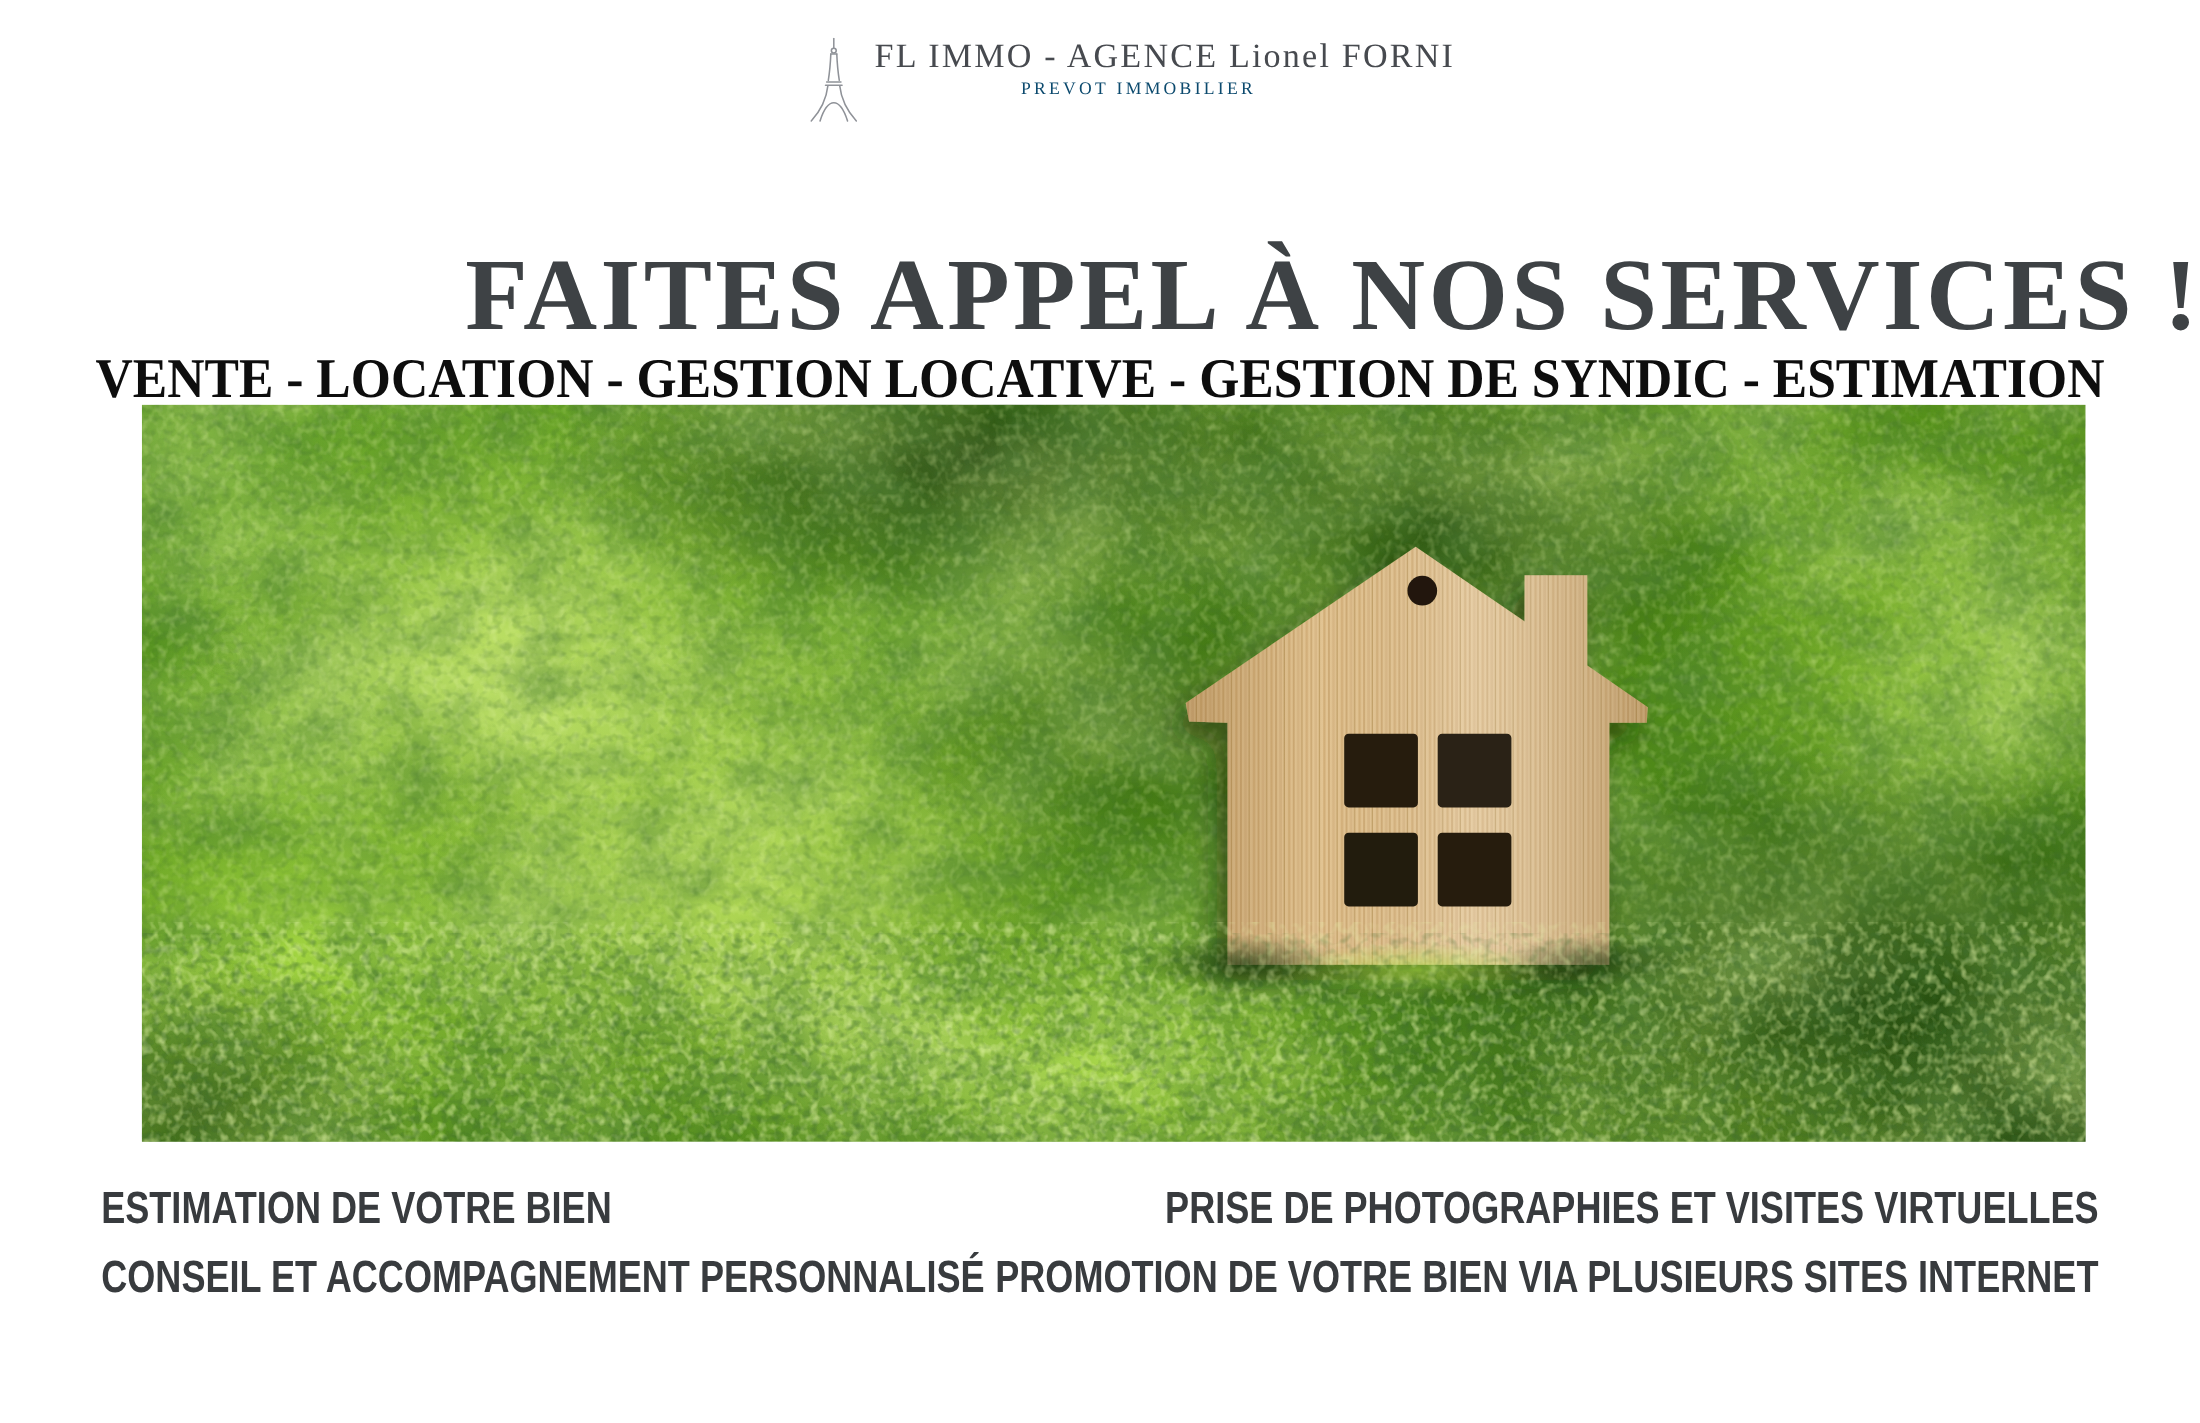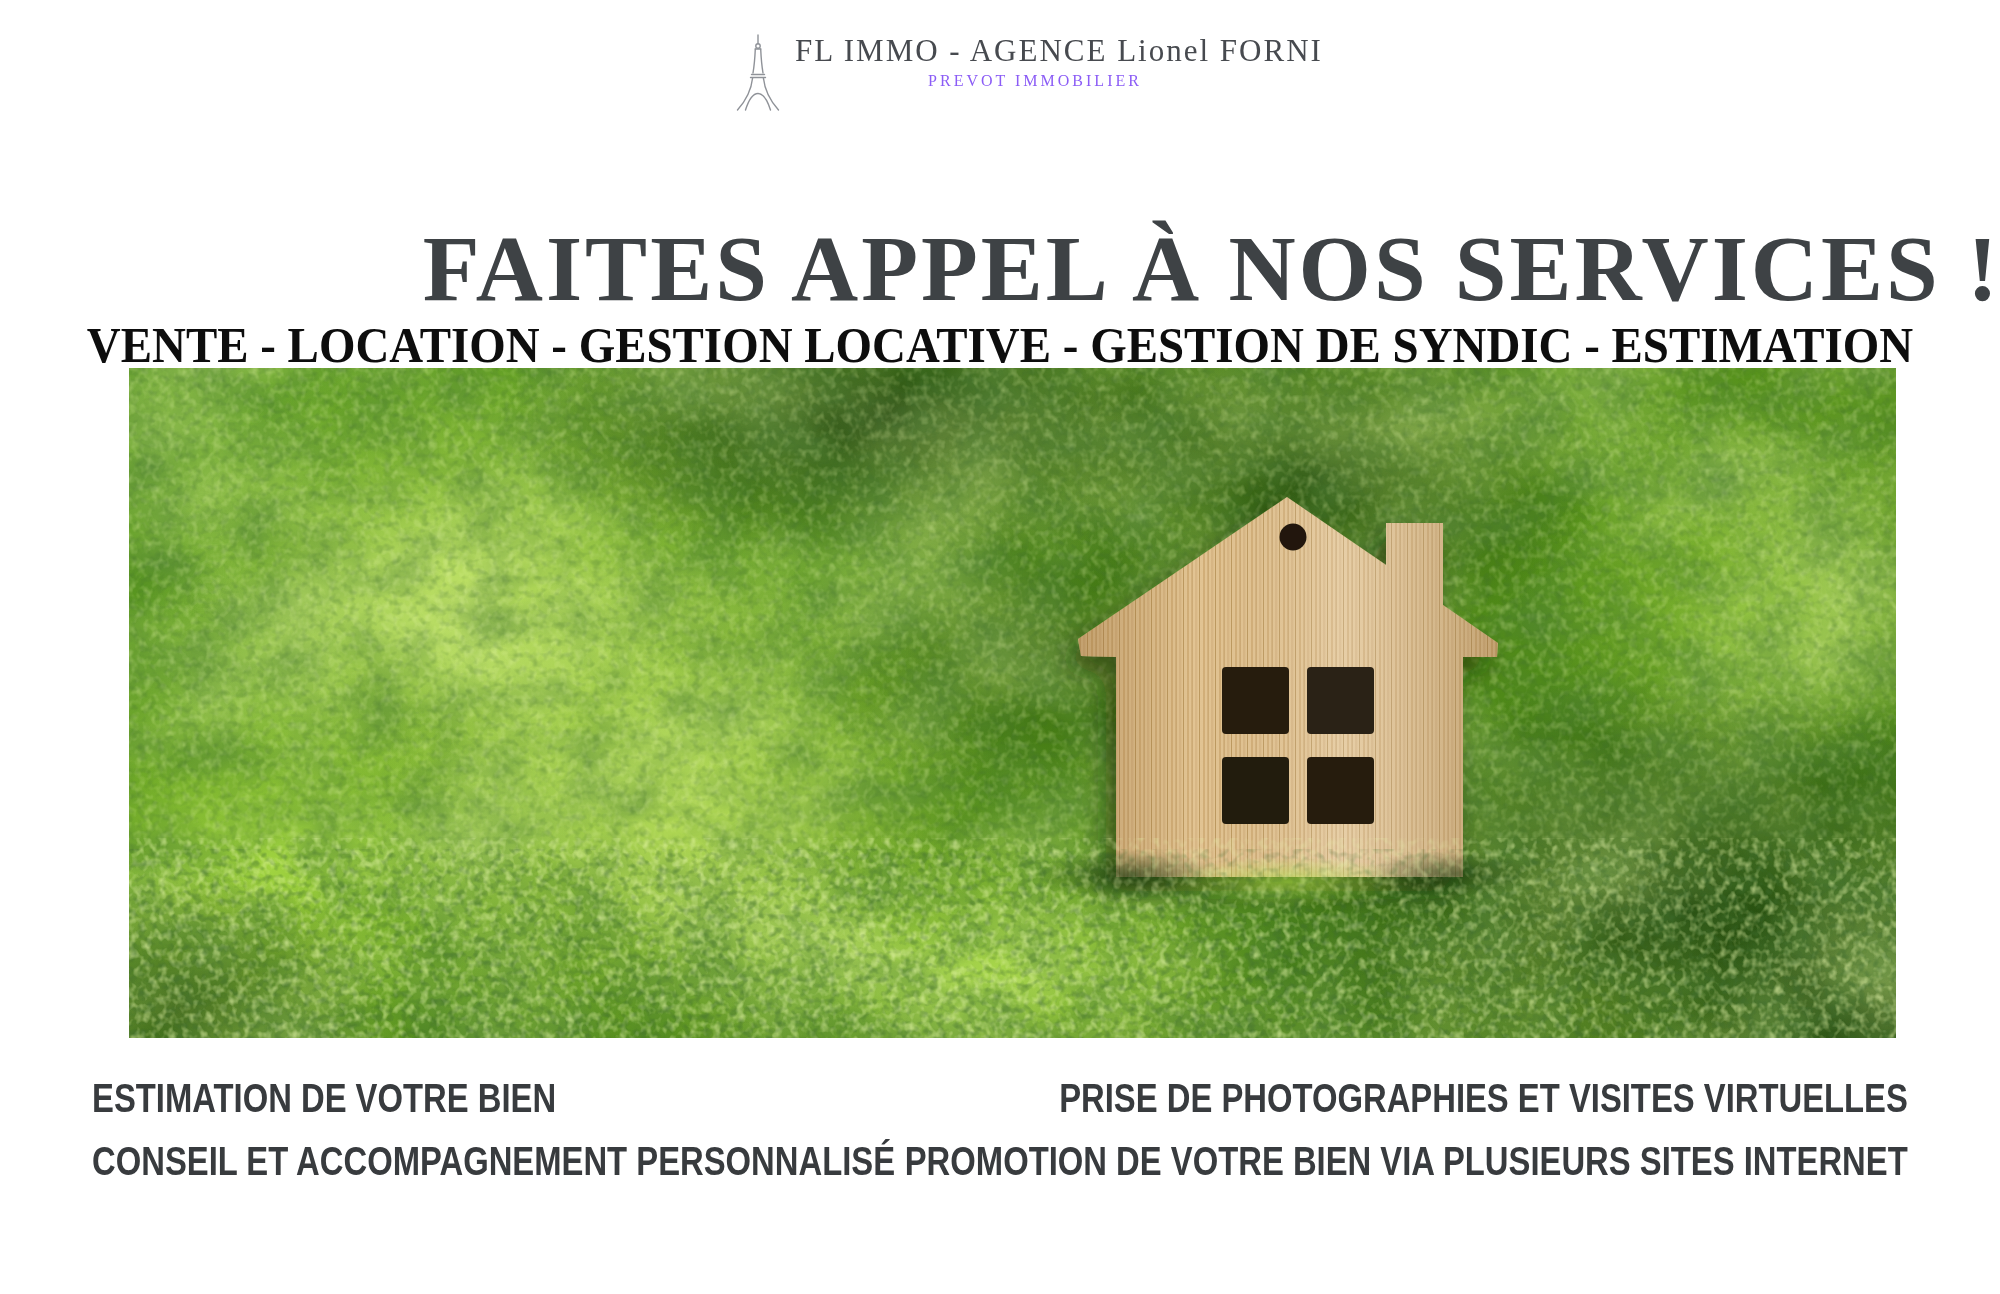--- a/index.html
+++ b/index.html
@@ -12,21 +12,21 @@
   .logo{position:absolute;left:733px;top:34px;display:flex;align-items:flex-start;}
   .tower{width:50px;height:78px;flex:0 0 auto;}
   .logo-text{margin-left:12px;width:480px;text-align:center;}
   .logo-title{
     font-family:"Liberation Serif","DejaVu Serif",serif;
     font-size:31px;letter-spacing:2px;color:#474a4f;
     white-space:nowrap;line-height:34px;margin-top:0;
   }
   .logo-sub{
     font-family:"Liberation Serif","DejaVu Serif",serif;
-    font-size:16px;letter-spacing:3px;color:#8b5cf6;
+    font-size:16px;letter-spacing:3px;color:#0c4a6e;
     white-space:nowrap;margin-top:4px;
   }
   
   .heading{
     position:absolute;left:1px;top:160px;width:2000px;text-align:right;
     font-family:"Liberation Serif","DejaVu Serif",serif;
     font-size:93px;line-height:1;letter-spacing:3px;color:#3e4245;
     white-space:nowrap;
   }
   .subheading{

